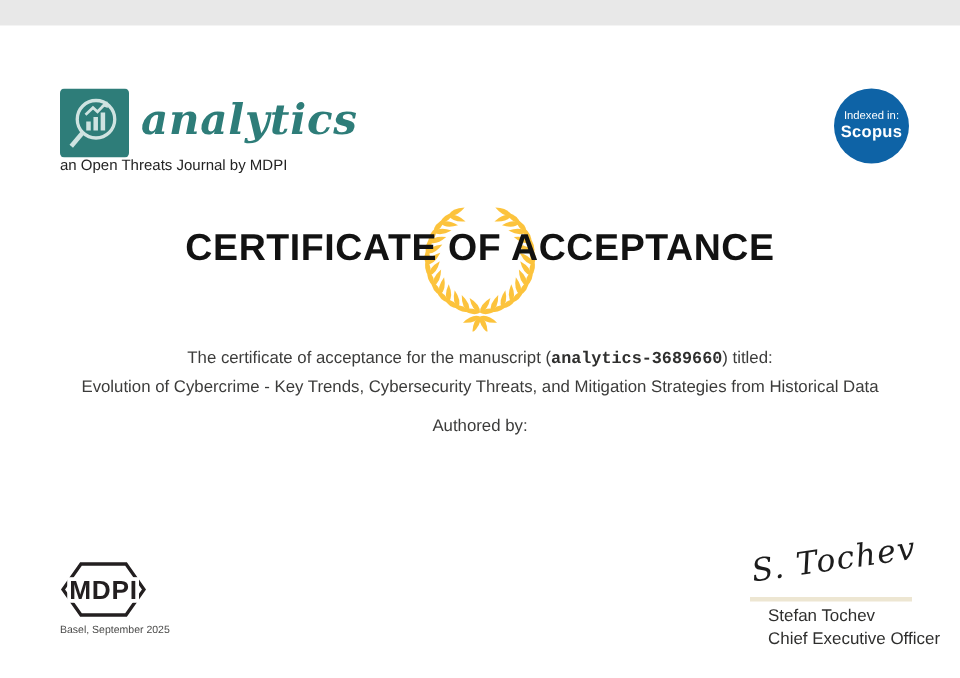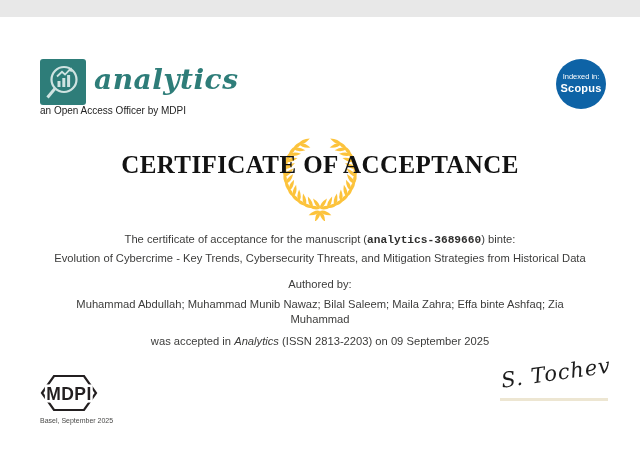--- a/index.html
+++ b/index.html
@@ -26,21 +26,21 @@
     align-items:center;justify-content:center;line-height:1.15;
   }
   .scopus .l1{font-size:7.5px;}
   .scopus .l2{font-size:11px;font-weight:bold;letter-spacing:.2px;}
   
   .wreath{position:absolute;left:267px;top:104px;z-index:1;}
   .gstop1{stop-color:var(--gold_light,#fbbd3a);}
   .gstop2{stop-color:var(--gold_dark,#ee9e2e);}
   .cert-title{
     position:absolute;left:0;top:134px;width:640px;text-align:center;z-index:2;
-    font-family:Liberation Serif, serif;font-weight:bold;font-size:25px;
+    font-family:Liberation Sans, sans-serif;font-weight:bold;font-size:25px;
     color:var(--title_text,#121212);letter-spacing:.4px;white-space:nowrap;margin:0;
   }
   
   .bodyline{position:absolute;left:0;width:640px;text-align:center;font-size:11.2px;white-space:nowrap;margin:0;}
   .intro{top:216px;}
   .mtitle{top:235px;}
   .authored{top:261px;}
   .authors{position:absolute;left:70px;top:280px;width:500px;text-align:center;
     font-size:11.2px;line-height:1.3;margin:0;}
   .accepted{top:318px;}
@@ -68,21 +68,21 @@
     <rect class="logo-bg" width="46" height="46" rx="3"></rect>
     <circle class="logo-fg" cx="24" cy="20.5" r="12.5" stroke-width="2.2"></circle>
     <line class="logo-fg" x1="14.8" y1="29.8" x2="7.5" y2="38.5" stroke-width="3"></line>
     <rect class="logo-fill" x="17.5" y="22" width="3" height="6"></rect>
     <rect class="logo-fill" x="22.3" y="19" width="3" height="9"></rect>
     <rect class="logo-fill" x="27.1" y="16" width="3" height="12"></rect>
     <polyline class="logo-fg" points="17,17.5 22,12.8 25,15.5 30.5,9.8" stroke-width="1.8"></polyline>
     <polygon class="logo-fill" points="31.5,8.5 31.9,13 27.6,11.5"></polygon>
   </svg>
   <div class="journal-name">analytics</div>
-  <div class="tagline">an Open Access Officer by MDPI</div>
+  <div class="tagline">an Open Threats Journal by MDPI</div>
 
   <div class="scopus">
     <span class="l1">Indexed in:</span>
     <span class="l2">Scopus</span>
   </div>
 
   <svg class="wreath" viewBox="0 0 120 120" width="106" height="100" aria-hidden="true">
     <defs>
       <linearGradient id="gold" gradientUnits="userSpaceOnUse" x1="60" y1="8" x2="60" y2="114">
         <stop class="gstop1" offset="0"></stop>
@@ -130,34 +130,34 @@
 
       <use href="#lf" transform="translate(60,108) rotate(20)"></use>
       <use href="#lf" transform="translate(60,108) rotate(65)"></use>
       <use href="#lf" transform="translate(60,108) rotate(115)"></use>
       <use href="#lf" transform="translate(60,108) rotate(160)"></use>
     </g>
   </svg>
 
   <h1 class="cert-title">CERTIFICATE OF ACCEPTANCE</h1>
 
-  <p class="bodyline intro"><span>The certificate of acceptance for the manuscript (</span><b>analytics-3689660</b><span>) binte:</span></p>
+  <p class="bodyline intro"><span>The certificate of acceptance for the manuscript (</span><b>analytics-3689660</b><span>) titled:</span></p>
 
   <p class="bodyline authored">Authored by:</p>
 
   <p class="bodyline mtitle">Evolution of Cybercrime - Key Trends, Cybersecurity Threats, and Mitigation Strategies from Historical Data</p>
 
-  <p class="authors">Muhammad Abdullah; Muhammad Munib Nawaz; Bilal Saleem; Maila Zahra; Effa binte Ashfaq; Zia Muhammad</p>
 
-  <p class="bodyline accepted"><span>was accepted in </span><i>Analytics</i><span> (ISSN 2813-2203) on 09 September 2025</span></p>
 
   <svg class="mdpi-logo" viewBox="0 0 58 40" width="58" height="40" aria-hidden="true">
     <polygon points="2,20 14,3 44,3 56,20 44,37 14,37" fill="none" stroke="#231f20" stroke-width="2.2"></polygon>
     <text class="mdpi-text" x="29" y="26.5" text-anchor="middle" font-size="17.5" letter-spacing="0.5" fill="#231f20" stroke="#ffffff" stroke-width="5" paint-order="stroke">MDPI</text>
   </svg>
   <div class="place-date">Basel, September 2025</div>
 
   <div class="signature">S. Tochev</div>
   <div class="sig-line"></div>
   <div class="signatory">
+    <div>Stefan Tochev</div>
+    <div>Chief Executive Officer</div>
   </div>
 
 </div>
 
 </body></html>

